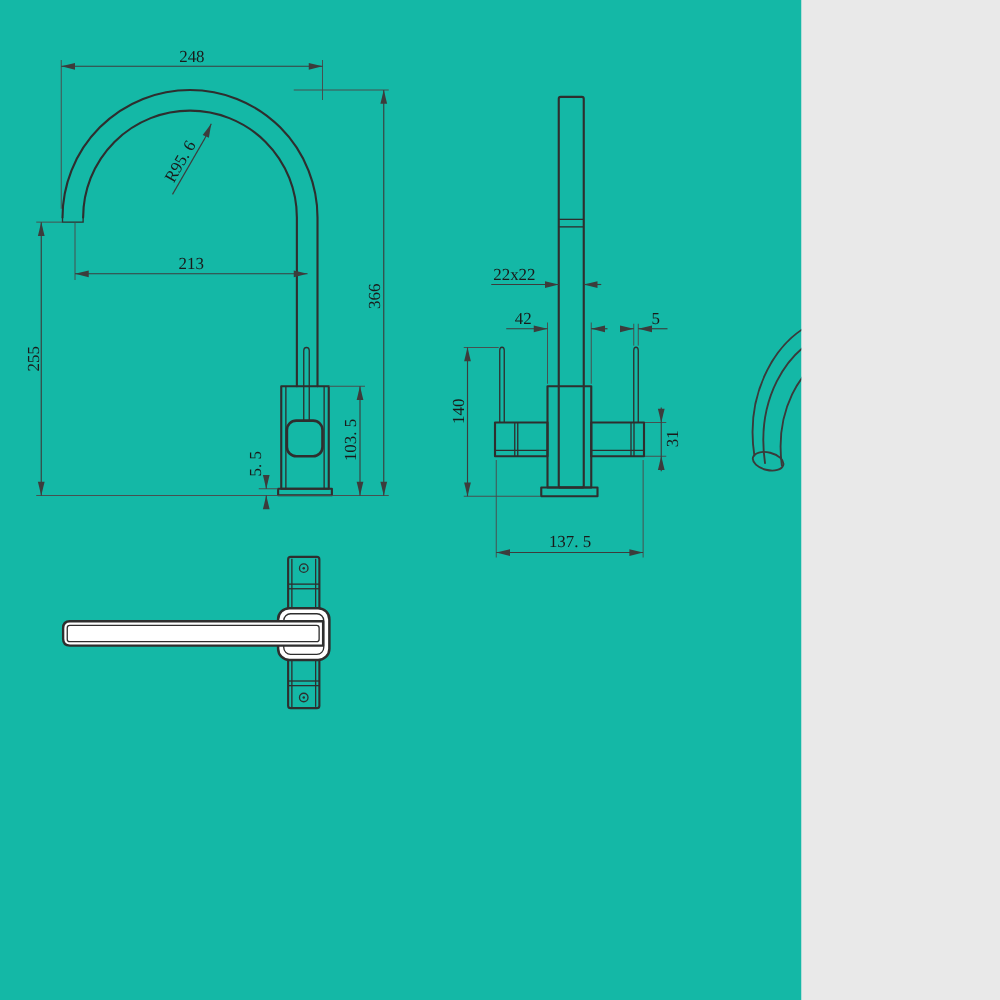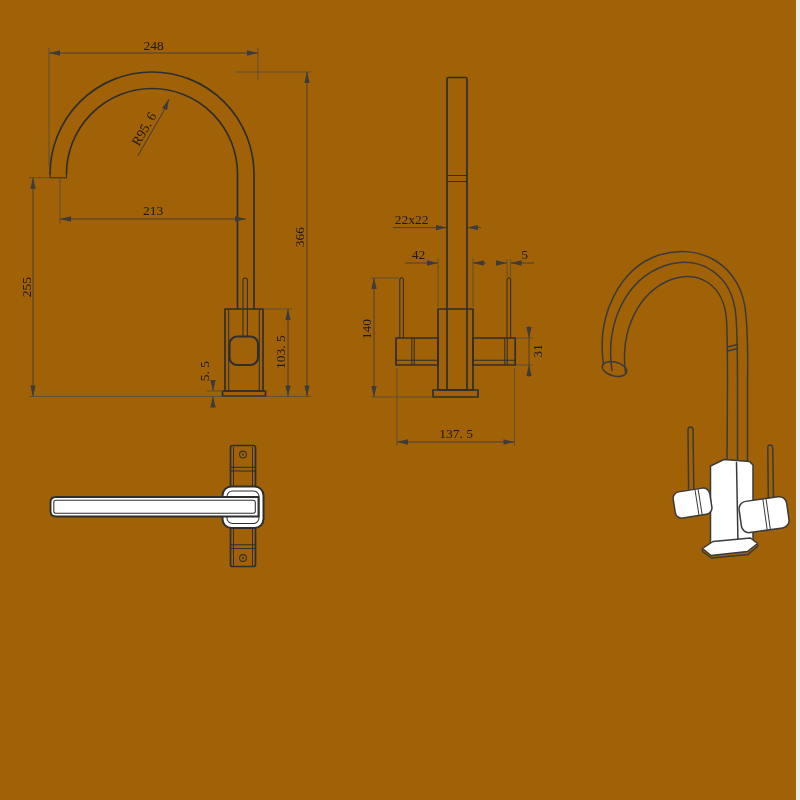--- a/index.html
+++ b/index.html
@@ -1,16 +1,16 @@
 <!DOCTYPE html>
 <html><head>
 <meta charset="utf-8">
 <style>
   html,body{margin:0;padding:0;background:#e9e9e9;}
-  .canvas{position:relative;width:796px;height:800px;background:#a16207;overflow:hidden;
+  .canvas{position:relative;width:641px;height:800px;background:#14b8a6;overflow:hidden;
           font-family:"Liberation Serif","DejaVu Serif",serif;}
   svg{display:block;}
   .g1{stroke:#2e2e2e;stroke-width:1.7;fill:none;stroke-linejoin:round;stroke-linecap:round}
   .g2{stroke:#2e2e2e;stroke-width:1.05;fill:none}
   .g3{stroke:#2e2e2e;stroke-width:2.1;fill:none}
   .iso{stroke:#3a3a3a;stroke-width:1.5;fill:none;stroke-linejoin:round;stroke-linecap:round}
   .dim{stroke:#3c3c3c;stroke-width:0.9;fill:none}
   .ext{stroke:#4a4a4a;stroke-width:0.75;fill:none}
   .dt{font-family:"Liberation Serif","DejaVu Serif",serif;font-size:13.5px;fill:#1a1a1a}
   .wf{fill:#ffffff}

